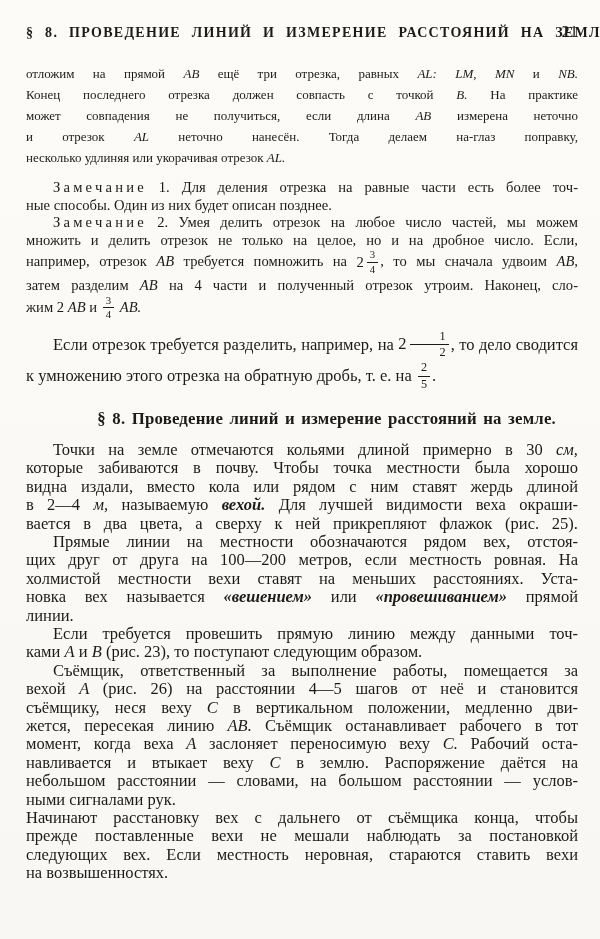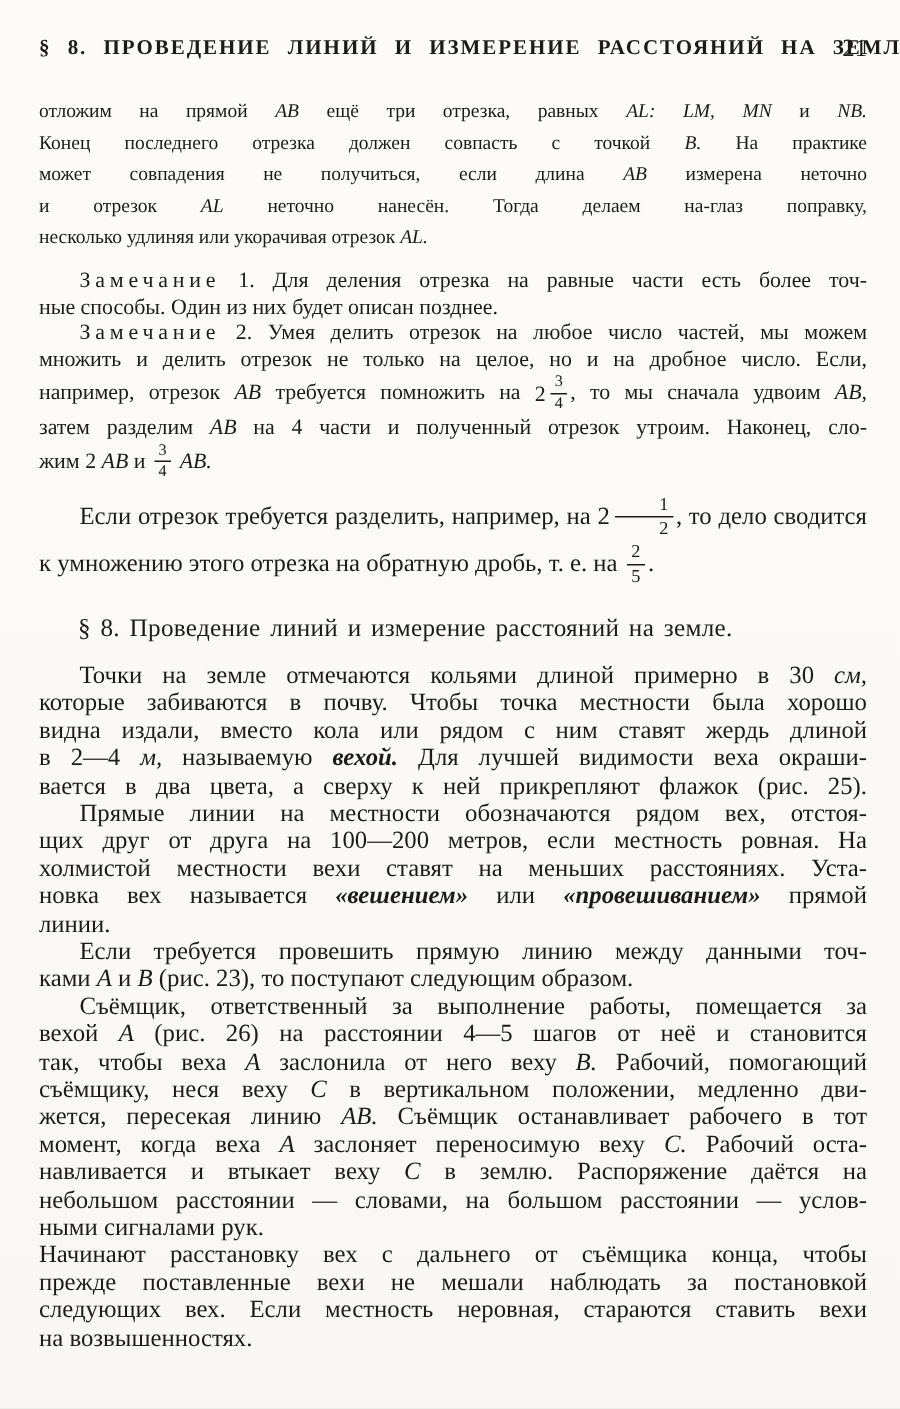--- a/index.html
+++ b/index.html
@@ -20,21 +20,21 @@
   .blk{margin:0;}
   .line{text-align:justify;text-align-last:justify;}
   .line.end{text-align-last:left;}
   .line.ind{text-indent:27px;}
   .p-first{margin-top:18px;font-size:13px;line-height:21px;}
   .p-small{font-size:14.6px;line-height:17.6px;font-family:Liberation Serif, serif;}
   .m-note1{margin-top:11px;}
   .p-body{font-size:16.5px;line-height:18.4px;}
   .m-divide{margin-top:7px;}
   .section-heading{
-    text-align:left;font-weight:400;font-size:16.8px;
+    text-align:right;font-weight:700;font-size:16.8px;
     margin:16px 22px 12px 26px;letter-spacing:.2px;word-spacing:2px;
   }
   .it{font-style:italic;}
   .bd{font-weight:700;font-style:italic;}
   .sp{letter-spacing:3.2px;}
   .frac{white-space:nowrap;}
   .fw{margin-right:1px;}
   .fs{
     display:inline-flex;flex-direction:column;align-items:center;
     vertical-align:middle;font-size:.74em;line-height:1.25;
@@ -104,21 +104,20 @@
           <div class="line"><span>новка вех называется </span><span class="bd">«вешением»</span><span> или </span><span class="bd">«провешиванием»</span><span> прямой</span></div>
           <div class="line end"><span>линии.</span></div>
         </div>
         <div class="blk p-body">
           <div class="line ind"><span>Если требуется провешить прямую линию между данными точ-</span></div>
           <div class="line end"><span>ками </span><span class="it">A</span><span> и </span><span class="it">B</span><span> (рис. 23), то поступают следующим образом.</span></div>
         </div>
         <div class="blk p-body">
           <div class="line ind"><span>Съёмщик, ответственный за выполнение работы, помещается за</span></div>
           <div class="line"><span>вехой </span><span class="it">A</span><span> (рис. 26) на расстоянии 4—5 шагов от неё и становится</span></div>
-          <div class="line"><span>так, чтобы веха </span><span class="it">A</span><span> заслонила от него веху </span><span class="it">B.</span><span> Рабочий, помогающий</span></div>
           <div class="line"><span>съёмщику, неся веху </span><span class="it">C</span><span> в вертикальном положении, медленно дви-</span></div>
           <div class="line"><span>жется, пересекая линию </span><span class="it">AB.</span><span> Съёмщик останавливает рабочего в тот</span></div>
           <div class="line"><span>момент, когда веха </span><span class="it">A</span><span> заслоняет переносимую веху </span><span class="it">C.</span><span> Рабочий оста-</span></div>
           <div class="line"><span>навливается и втыкает веху </span><span class="it">C</span><span> в землю. Распоряжение даётся на</span></div>
           <div class="line"><span>небольшом расстоянии — словами, на большом расстоянии — услов-</span></div>
           <div class="line end"><span>ными сигналами рук.</span></div>
         </div>
         <div class="blk p-body">
           <div class="line"><span>Начинают расстановку вех с дальнего от съёмщика конца, чтобы</span></div>
           <div class="line"><span>прежде поставленные вехи не мешали наблюдать за постановкой</span></div>

